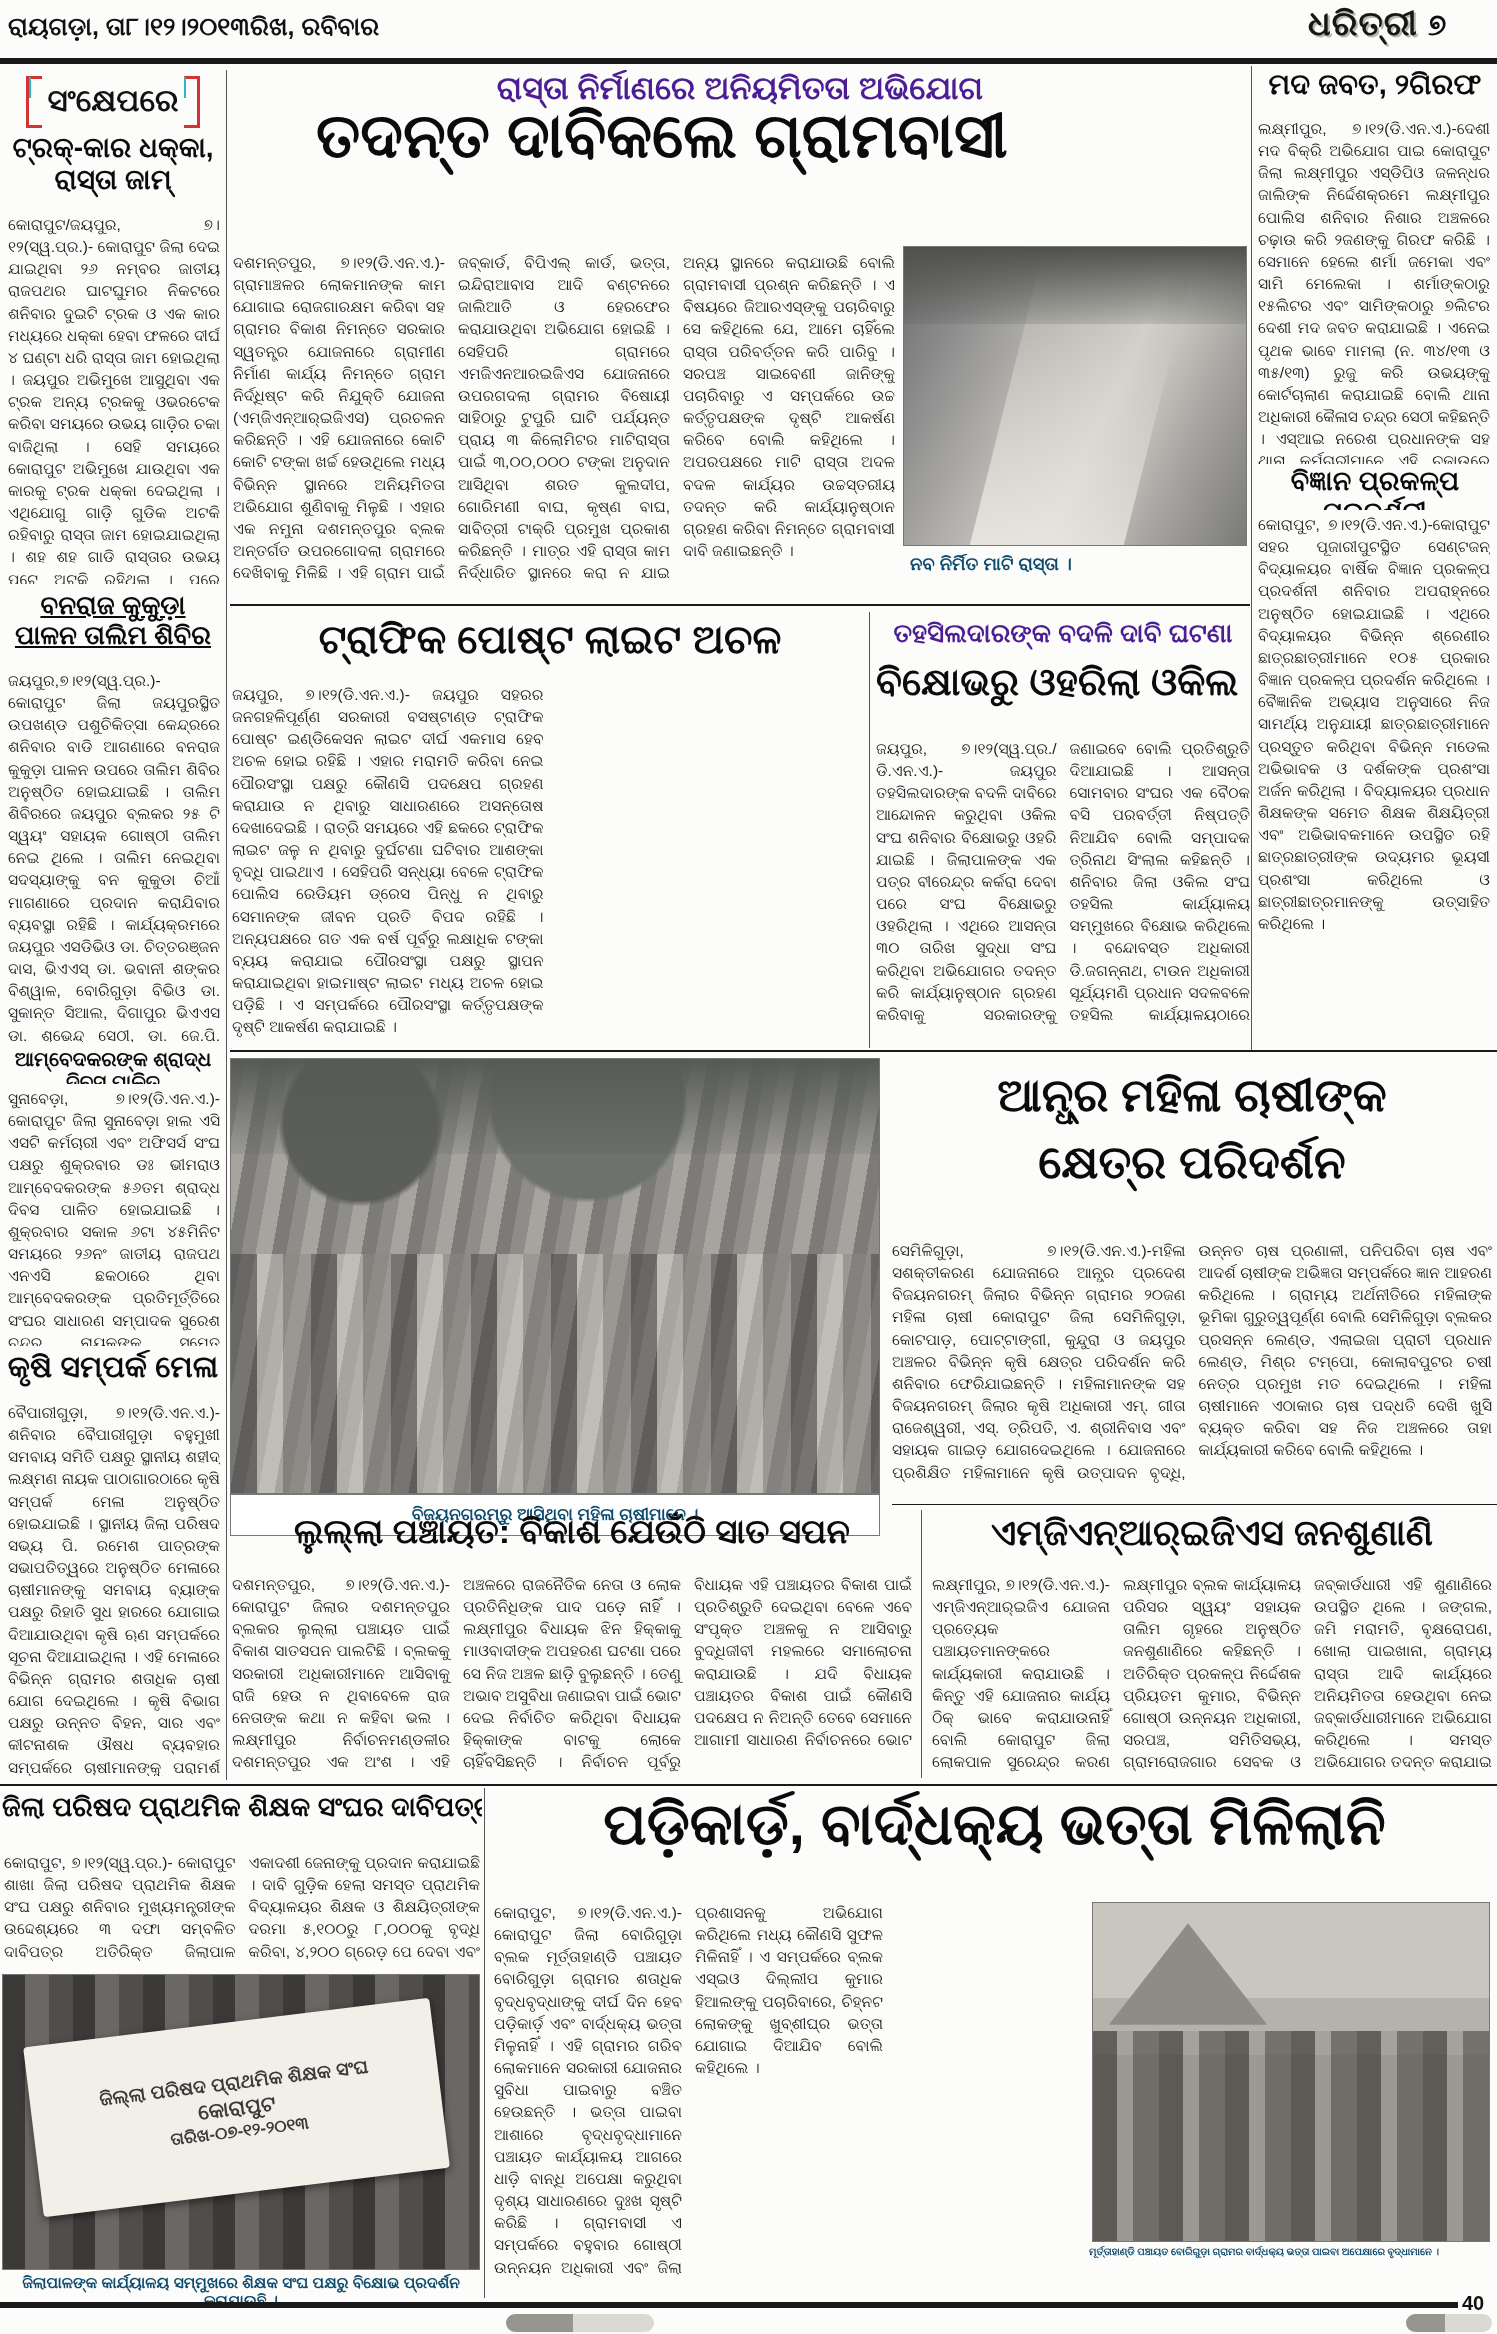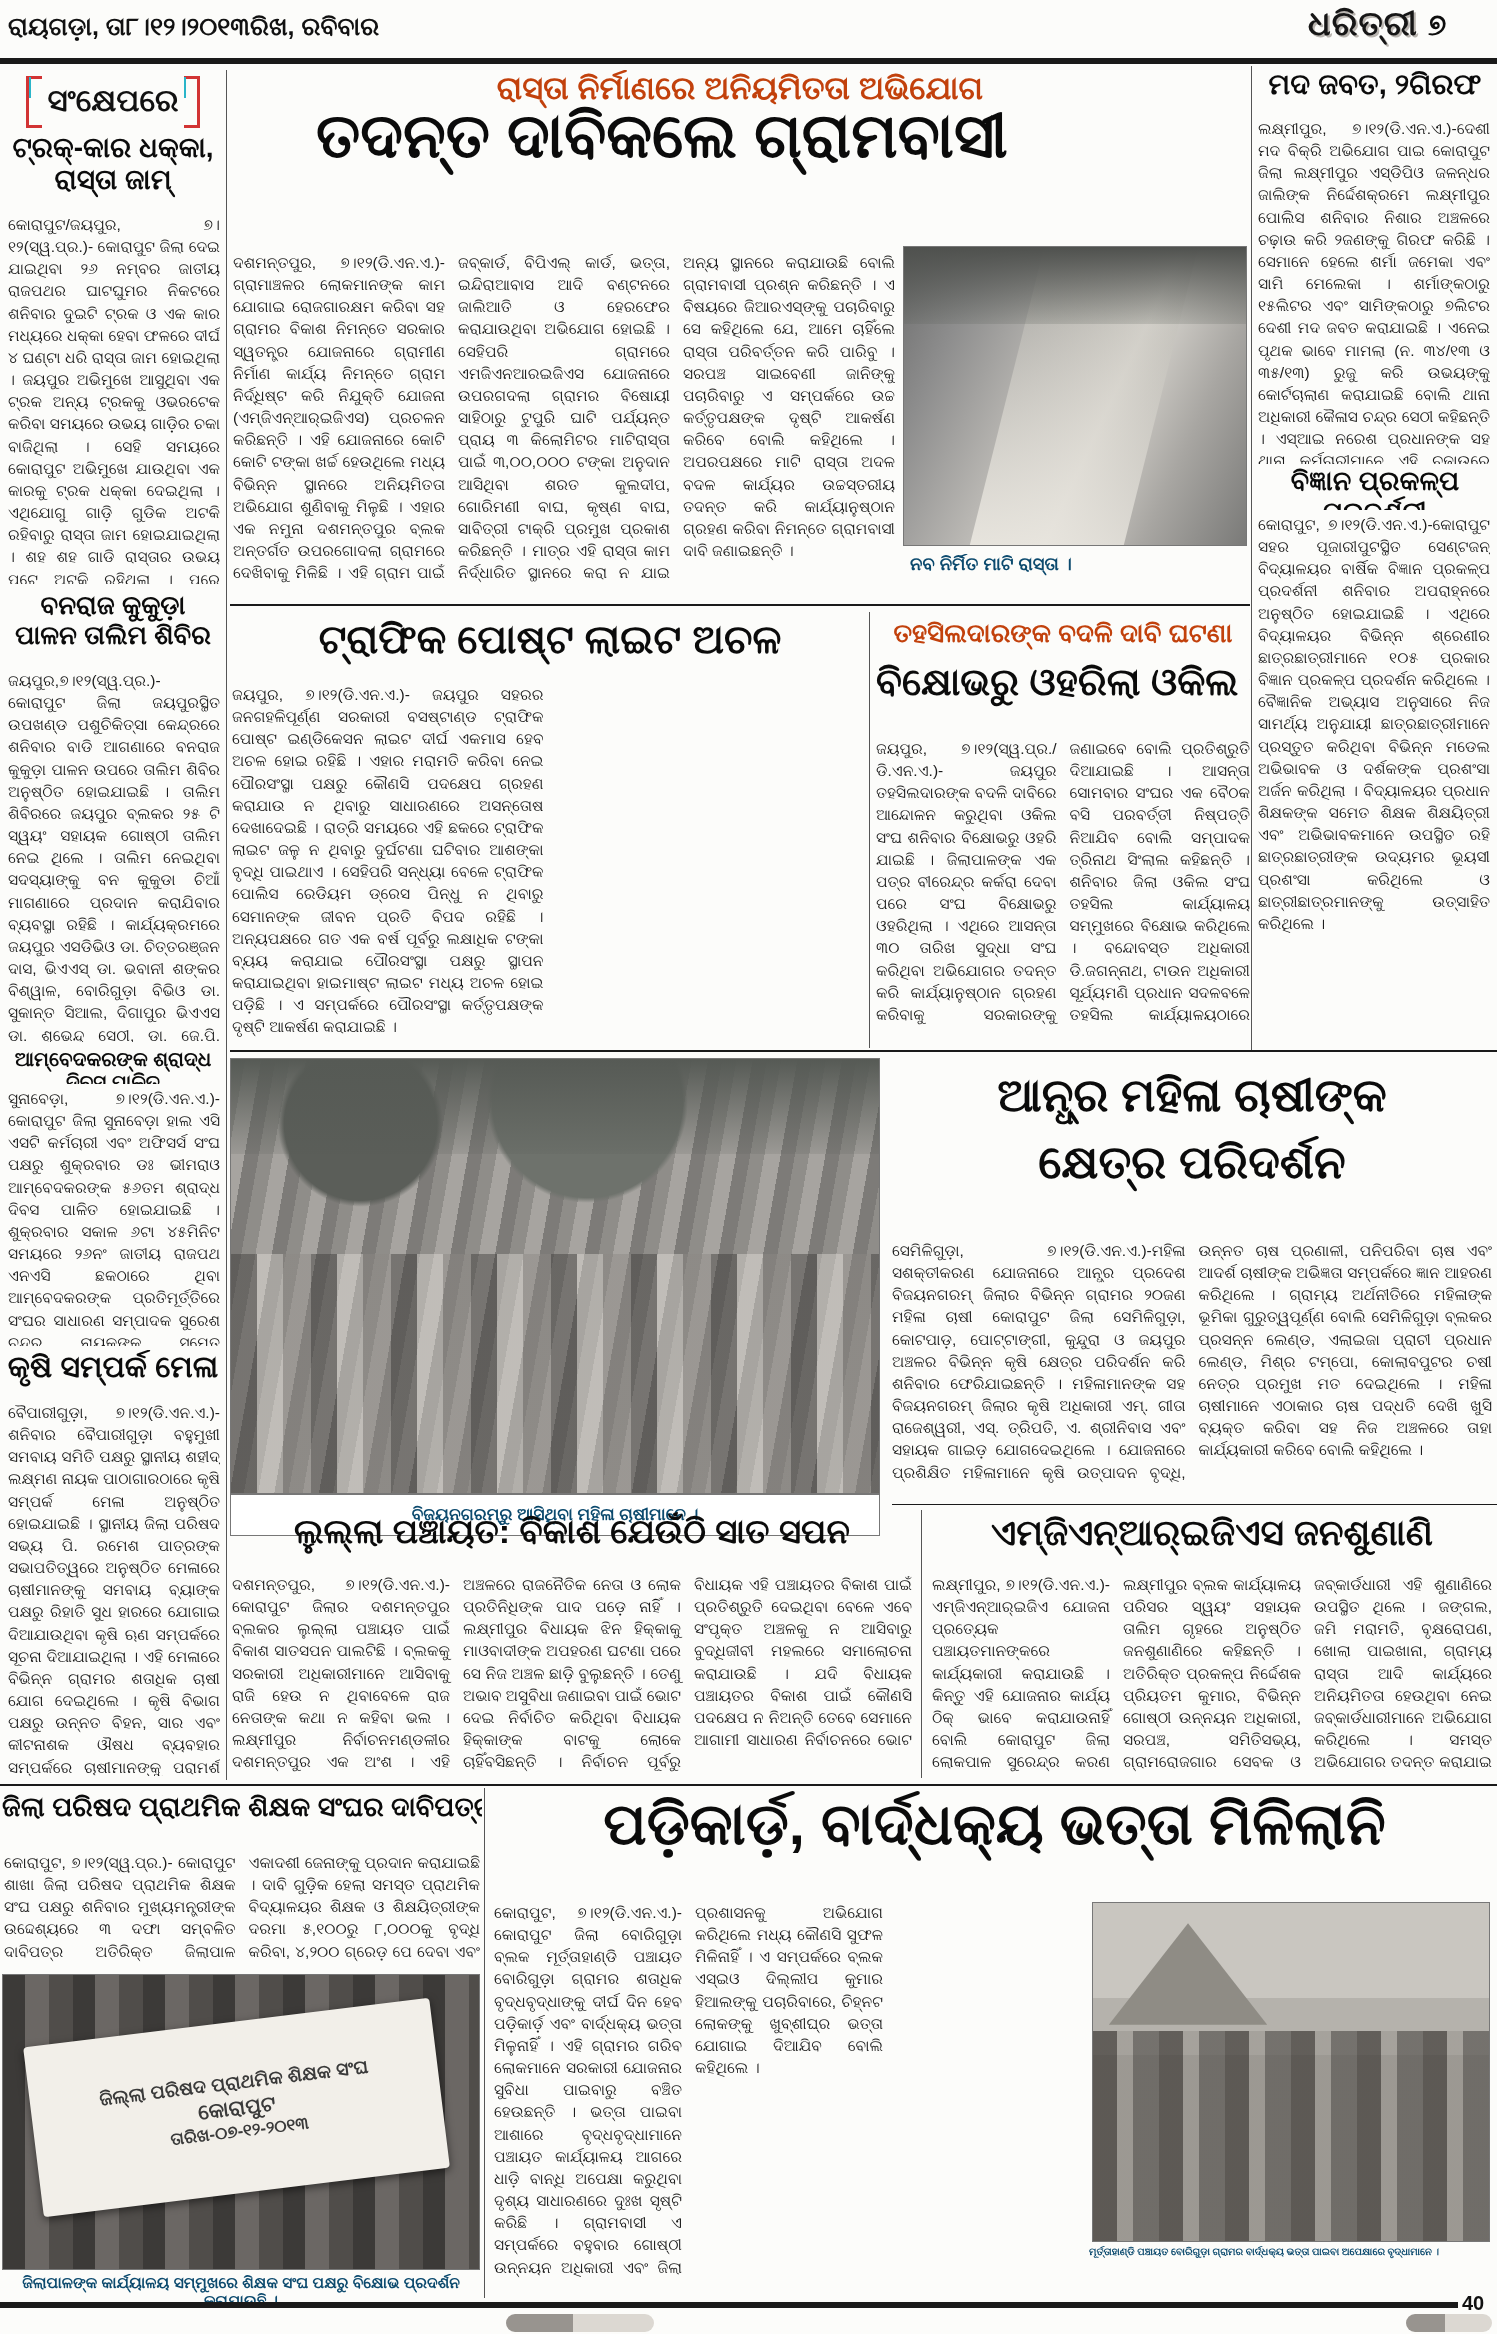--- a/index.html
+++ b/index.html
@@ -1,20 +1,20 @@
 <!DOCTYPE html>
 <html><head>
 <meta charset="utf-8">
 <style>
   html,body{margin:0;padding:0;}
   body{background:#e8e6e2;font-family:"Liberation Sans","DejaVu Sans",sans-serif;}
   #page{position:relative;width:1497px;height:2334px;background:#fcfcfa;color:#111;overflow:hidden;margin:0 auto;}
   .abs{position:absolute;box-sizing:border-box;}
   .hl{font-weight:800;text-align:center;white-space:pre-line;line-height:1.16;overflow:hidden;color:#0b0b0b;}
-  .kick{font-weight:800;text-align:center;overflow:hidden;color:#c2410c;}
+  .kick{font-weight:800;text-align:center;overflow:hidden;color:#4c1d95;}
   .bodytxt{font-size:15.5px;line-height:1.43;text-align:justify;column-gap:13px;column-fill:auto;overflow:hidden;word-break:break-word;color:#1a1a1a;}
   .cols2{column-count:2;}
   .cols3{column-count:3;}
   .rule-h{background:#1a1a1a;}
   .rule-v{background:#555;}
   .caption{text-align:center;font-size:17px;font-weight:600;color:#0c4a6e;overflow:hidden;}
   .photo{overflow:hidden;border:1px solid #777;}
   .brieflabel{display:flex;align-items:stretch;justify-content:center;gap:6px;}
   .bracket-outer{width:13px;border:3px solid #d23434;}
   .bracket-inner{width:100%;height:100%;border:2px solid #2ab5c9;box-sizing:border-box;}
@@ -40,21 +40,21 @@
   <div class="abs brieflabel" style="left:4px;top:76px;width:218px;height:52px;">
     <span class="bracket-outer bl"><span class="bracket-inner"></span></span>
     <span style="font-size:31px;font-weight:800;line-height:50px;">ସଂକ୍ଷେପରେ</span>
     <span class="bracket-outer br"><span class="bracket-inner"></span></span>
   </div>
 
   <div class="abs hl" style="left:2px;top:132px;width:222px;height:78px;font-size:28px;">ଟ୍ରକ୍-କାର ଧକ୍କା,
 ରାସ୍ତା ଜାମ୍</div>
   <div class="abs bodytxt" style="left:8px;top:214px;width:212px;height:370px;">କୋରାପୁଟ/ଜୟପୁର, ୭।୧୨(ସ୍ୱ.ପ୍ର.)- କୋରାପୁଟ ଜିଲା ଦେଇ ଯାଇଥିବା ୨୬ ନମ୍ବର ଜାତୀୟ ରାଜପଥର ଘାଟଘୁମର ନିକଟରେ ଶନିବାର ଦୁଇଟି ଟ୍ରକ ଓ ଏକ କାର ମଧ୍ୟରେ ଧକ୍କା ହେବା ଫଳରେ ଦୀର୍ଘ ୪ ଘଣ୍ଟା ଧରି ରାସ୍ତା ଜାମ ହୋଇଥିଲା । ଜୟପୁର ଅଭିମୁଖେ ଆସୁଥିବା ଏକ ଟ୍ରକ ଅନ୍ୟ ଟ୍ରକକୁ ଓଭରଟେକ କରିବା ସମୟରେ ଉଭୟ ଗାଡ଼ିର ଚକା ବାଜିଥିଲା । ସେହି ସମୟରେ କୋରାପୁଟ ଅଭିମୁଖେ ଯାଉଥିବା ଏକ କାରକୁ ଟ୍ରକ ଧକ୍କା ଦେଇଥିଲା । ଏଥିଯୋଗୁ ଗାଡ଼ି ଗୁଡିକ ଅଟକି ରହିବାରୁ ରାସ୍ତା ଜାମ ହୋଇଯାଇଥିଲା । ଶହ ଶହ ଗାଡି ରାସ୍ତାର ଉଭୟ ପଟେ ଅଟକି ରହିଥିଲା । ପରେ ଜୟପୁର ଓ କୋରାପୁଟ ସଦର ପୋଲିସ ଘଟଣାସ୍ଥଳରେ ପହଞ୍ଚି ଦୁର୍ଘଟଣାଗ୍ରସ୍ତ ଗାଡିଗୁଡ଼ିକୁ ହଟାଇ ଚଳାଚଳ ସ୍ୱାଭାବିକ କରିଥିଲେ ।</div>
 
-  <div class="abs hl" style="left:2px;top:590px;width:222px;height:76px;font-size:26px;">ବନରାଜ କୁକୁଡ଼ା
+  <div class="abs hl" style="left:2px;top:590px;width:222px;height:76px;font-size:26px;text-decoration:underline;">ବନରାଜ କୁକୁଡ଼ା
 ପାଳନ ତାଲିମ ଶିବିର</div>
   <div class="abs bodytxt" style="left:8px;top:670px;width:212px;height:372px;">ଜୟପୁର,୭।୧୨(ସ୍ୱ.ପ୍ର.)- କୋରାପୁଟ ଜିଲା ଜୟପୁରସ୍ଥିତ ଉପଖଣ୍ଡ ପଶୁଚିକିତ୍ସା କେନ୍ଦ୍ରରେ ଶନିବାର ବାଡି ଆଗଣାରେ ବନରାଜ କୁକୁଡ଼ା ପାଳନ ଉପରେ ତାଲିମ ଶିବିର ଅନୁଷ୍ଠିତ ହୋଇଯାଇଛି । ତାଲିମ ଶିବିରରେ ଜୟପୁର ବ୍ଲକର ୨୫ ଟି ସ୍ୱୟଂ ସହାୟକ ଗୋଷ୍ଠୀ ତାଲିମ ନେଇ ଥିଲେ । ତାଲିମ ନେଇଥିବା ସଦସ୍ୟାଙ୍କୁ ବନ କୁକୁଡା ଚିଆଁ ମାଗଣାରେ ପ୍ରଦାନ କରାଯିବାର ବ୍ୟବସ୍ଥା ରହିଛି । କାର୍ଯ୍ୟକ୍ରମରେ ଜୟପୁର ଏସଡିଭିଓ ଡା. ଚିତ୍ତରଞ୍ଜନ ଦାସ, ଭିଏଏସ୍ ଡା. ଭବାନୀ ଶଙ୍କର ବିଶ୍ୱାଳ, ବୋରିଗୁଡ଼ା ବିଭିଓ ଡା. ସୁକାନ୍ତ ସିଆଲ, ଦିଗାପୁର ଭିଏଏସ ଡା. ଶୁଭେନ୍ଦୁ ସେଠୀ, ଡା. ଜେ.ପି. ପଟ୍ଟନାୟକ, କୁମୁଳି ଭିଏଏସ୍ ଚିନ୍ମୟ ରାଉଳ, କୁନ୍ଦୁରା ଡିଭିଓ ଦୀପକ କୁମାର ନାୟକ, ରାଣିଗୁଡ଼ା ଭିଏଏସ୍ ଅଞ୍ଜନ ମଲ୍ଲିକ ପ୍ରମୁଖ ଉପସ୍ଥିତ ରହି ତାଲିମ ଦେଇଥିଲେ ।</div>
 
   <div class="abs hl" style="left:2px;top:1048px;width:222px;height:36px;font-size:20px;">ଆମ୍ବେଦକରଙ୍କ ଶ୍ରାଦ୍ଧ ଦିବସ ପାଳିତ</div>
   <div class="abs bodytxt" style="left:8px;top:1088px;width:212px;height:258px;">ସୁନାବେଡ଼ା, ୭।୧୨(ଡି.ଏନ.ଏ.)- କୋରାପୁଟ ଜିଲା ସୁନାବେଡ଼ା ହାଲ ଏସି ଏସଟି କର୍ମଚାରୀ ଏବଂ ଅଫିସର୍ସ ସଂଘ ପକ୍ଷରୁ ଶୁକ୍ରବାର ଡଃ ଭୀମରାଓ ଆମ୍ବେଦକରଙ୍କ ୫୬ତମ ଶ୍ରାଦ୍ଧ ଦିବସ ପାଳିତ ହୋଇଯାଇଛି । ଶୁକ୍ରବାର ସକାଳ ୬ଟା ୪୫ମିନିଟ ସମୟରେ ୨୬ନଂ ଜାତୀୟ ରାଜପଥ ଏନଏସି ଛକଠାରେ ଥିବା ଆମ୍ବେଦକରଙ୍କ ପ୍ରତିମୂର୍ତ୍ତିରେ ସଂଘର ସାଧାରଣ ସମ୍ପାଦକ ସୁରେଶ ଚନ୍ଦ୍ର ନାୟକଙ୍କ ସମେତ କର୍ମକର୍ତ୍ତାମାନେ ପୁଷ୍ପମାଲ୍ୟ ଅର୍ପଣ କରିଥିଲେ । ମୁଖ୍ୟବକ୍ତା ଭାବେ କେନ୍ଦ୍ରୀୟ ପ୍ରତିରକ୍ଷା ଏସି ଏସଟି କର୍ମଚାରୀ ଫେଡେରେଶନର କେନ୍ଦ୍ରୀୟ ସମ୍ପାଦକ ଶିବାଜୀ କଅଁର ଉଦ୍‌ବୋଧନ ଦେଇଥିଲେ । ସନ୍ଧ୍ୟା ୫ଟା ସମୟରେ ସ୍ଥାନୀୟ ଡଃ ଆମ୍ବେଦକର ପାର୍କଠାରେ ଏକ ସାଧାରଣ ସଭା ଅନୁଷ୍ଠିତ ହୋଇଥିଲା । ଏଥିରେ ମୁଖ୍ୟଅତିଥି ରୂପେ ରାଜାମଣି, ମୁଖ୍ୟବକ୍ତା ରୂପେ ନବରଙ୍ଗପୁର ଜିଲା ମୃତ୍ତିକା ସଂପ୍ରସାରଣ ସହକାରୀ ନିର୍ଦ୍ଦେଶକ ଦୟାନିଧି ବାଘଙ୍କ ସମେତ ସମ୍ପାଦକ ଗଙ୍ଗାଧର ସାଗର, ସୋନୁ ମାଝି ପ୍ରମୁଖ ଯୋଗ ଦେଇଥିଲେ ।</div>
 
   <div class="abs hl" style="left:2px;top:1350px;width:222px;height:46px;font-size:30px;">କୃଷି ସମ୍ପର୍କ ମେଳା</div>
   <div class="abs bodytxt" style="left:8px;top:1402px;width:212px;height:374px;">ବୈପାରୀଗୁଡ଼ା, ୭।୧୨(ଡି.ଏନ.ଏ.)- ଶନିବାର ବୈପାରୀଗୁଡ଼ା ବହୁମୁଖୀ ସମବାୟ ସମିତି ପକ୍ଷରୁ ସ୍ଥାନୀୟ ଶହୀଦ୍ ଲକ୍ଷ୍ମଣ ନାୟକ ପାଠାଗାରଠାରେ କୃଷି ସମ୍ପର୍କ ମେଳା ଅନୁଷ୍ଠିତ ହୋଇଯାଇଛି । ସ୍ଥାନୀୟ ଜିଲା ପରିଷଦ ସଭ୍ୟ ପି. ରମେଶ ପାତ୍ରଙ୍କ ସଭାପତିତ୍ୱରେ ଅନୁଷ୍ଠିତ ମେଳାରେ ଚାଷୀମାନଙ୍କୁ ସମବାୟ ବ୍ୟାଙ୍କ ପକ୍ଷରୁ ରିହାତି ସୁଧ ହାରରେ ଯୋଗାଇ ଦିଆଯାଉଥିବା କୃଷି ଋଣ ସମ୍ପର୍କରେ ସୂଚନା ଦିଆଯାଇଥିଲା । ଏହି ମେଳାରେ ବିଭିନ୍ନ ଗ୍ରାମର ଶତାଧିକ ଚାଷୀ ଯୋଗ ଦେଇଥିଲେ । କୃଷି ବିଭାଗ ପକ୍ଷରୁ ଉନ୍ନତ ବିହନ, ସାର ଏବଂ କୀଟନାଶକ ଔଷଧ ବ୍ୟବହାର ସମ୍ପର୍କରେ ଚାଷୀମାନଙ୍କୁ ପରାମର୍ଶ ଦିଆଯାଇଥିଲା । ସମିତିର ସମ୍ପାଦକ, ସହକାରୀ ନିବନ୍ଧକ ପ୍ରମୁଖ ଏହି କାର୍ଯ୍ୟକ୍ରମରେ ଉପସ୍ଥିତ ଥିଲେ । ଶେଷରେ ସୋମନାଥ ରଥ ପ୍ରମୁଖ ଉପସ୍ଥିତ ଥିଲେ ।</div>
 
   <div class="abs kick" style="left:240px;top:70px;width:1000px;height:46px;font-size:32px;">ରାସ୍ତା ନିର୍ମାଣରେ ଅନିୟମିତତା ଅଭିଯୋଗ</div>

